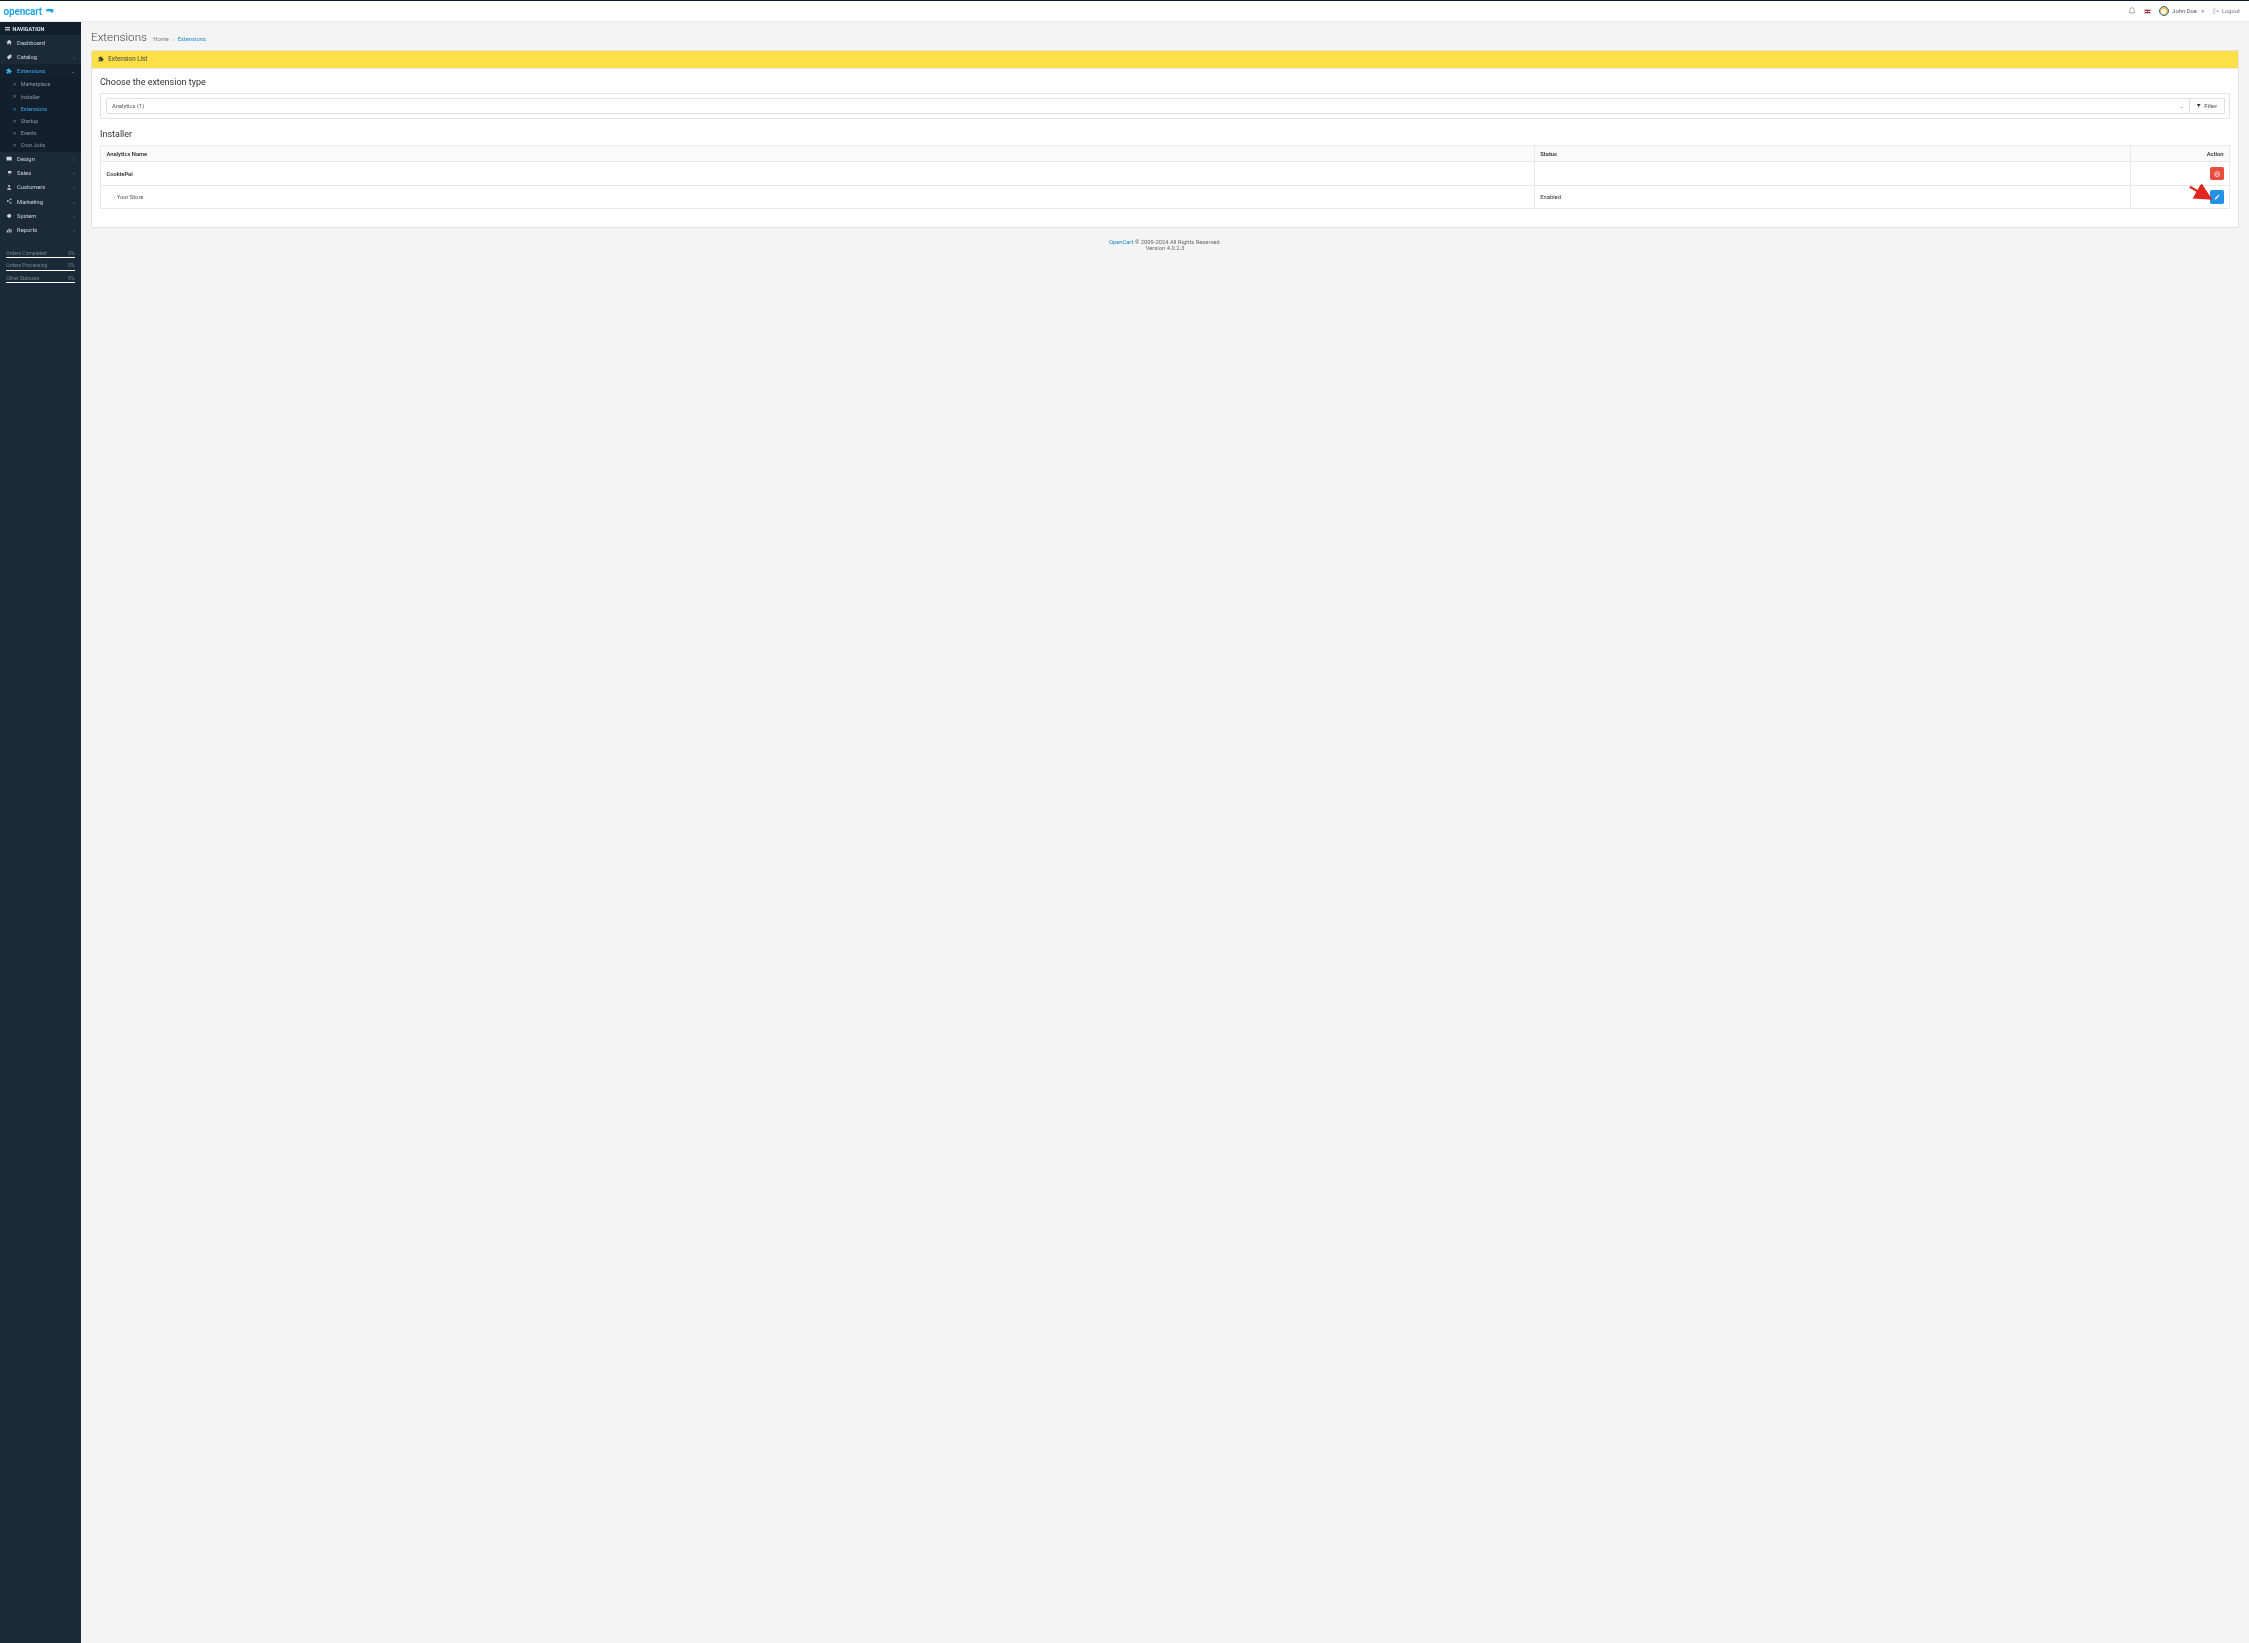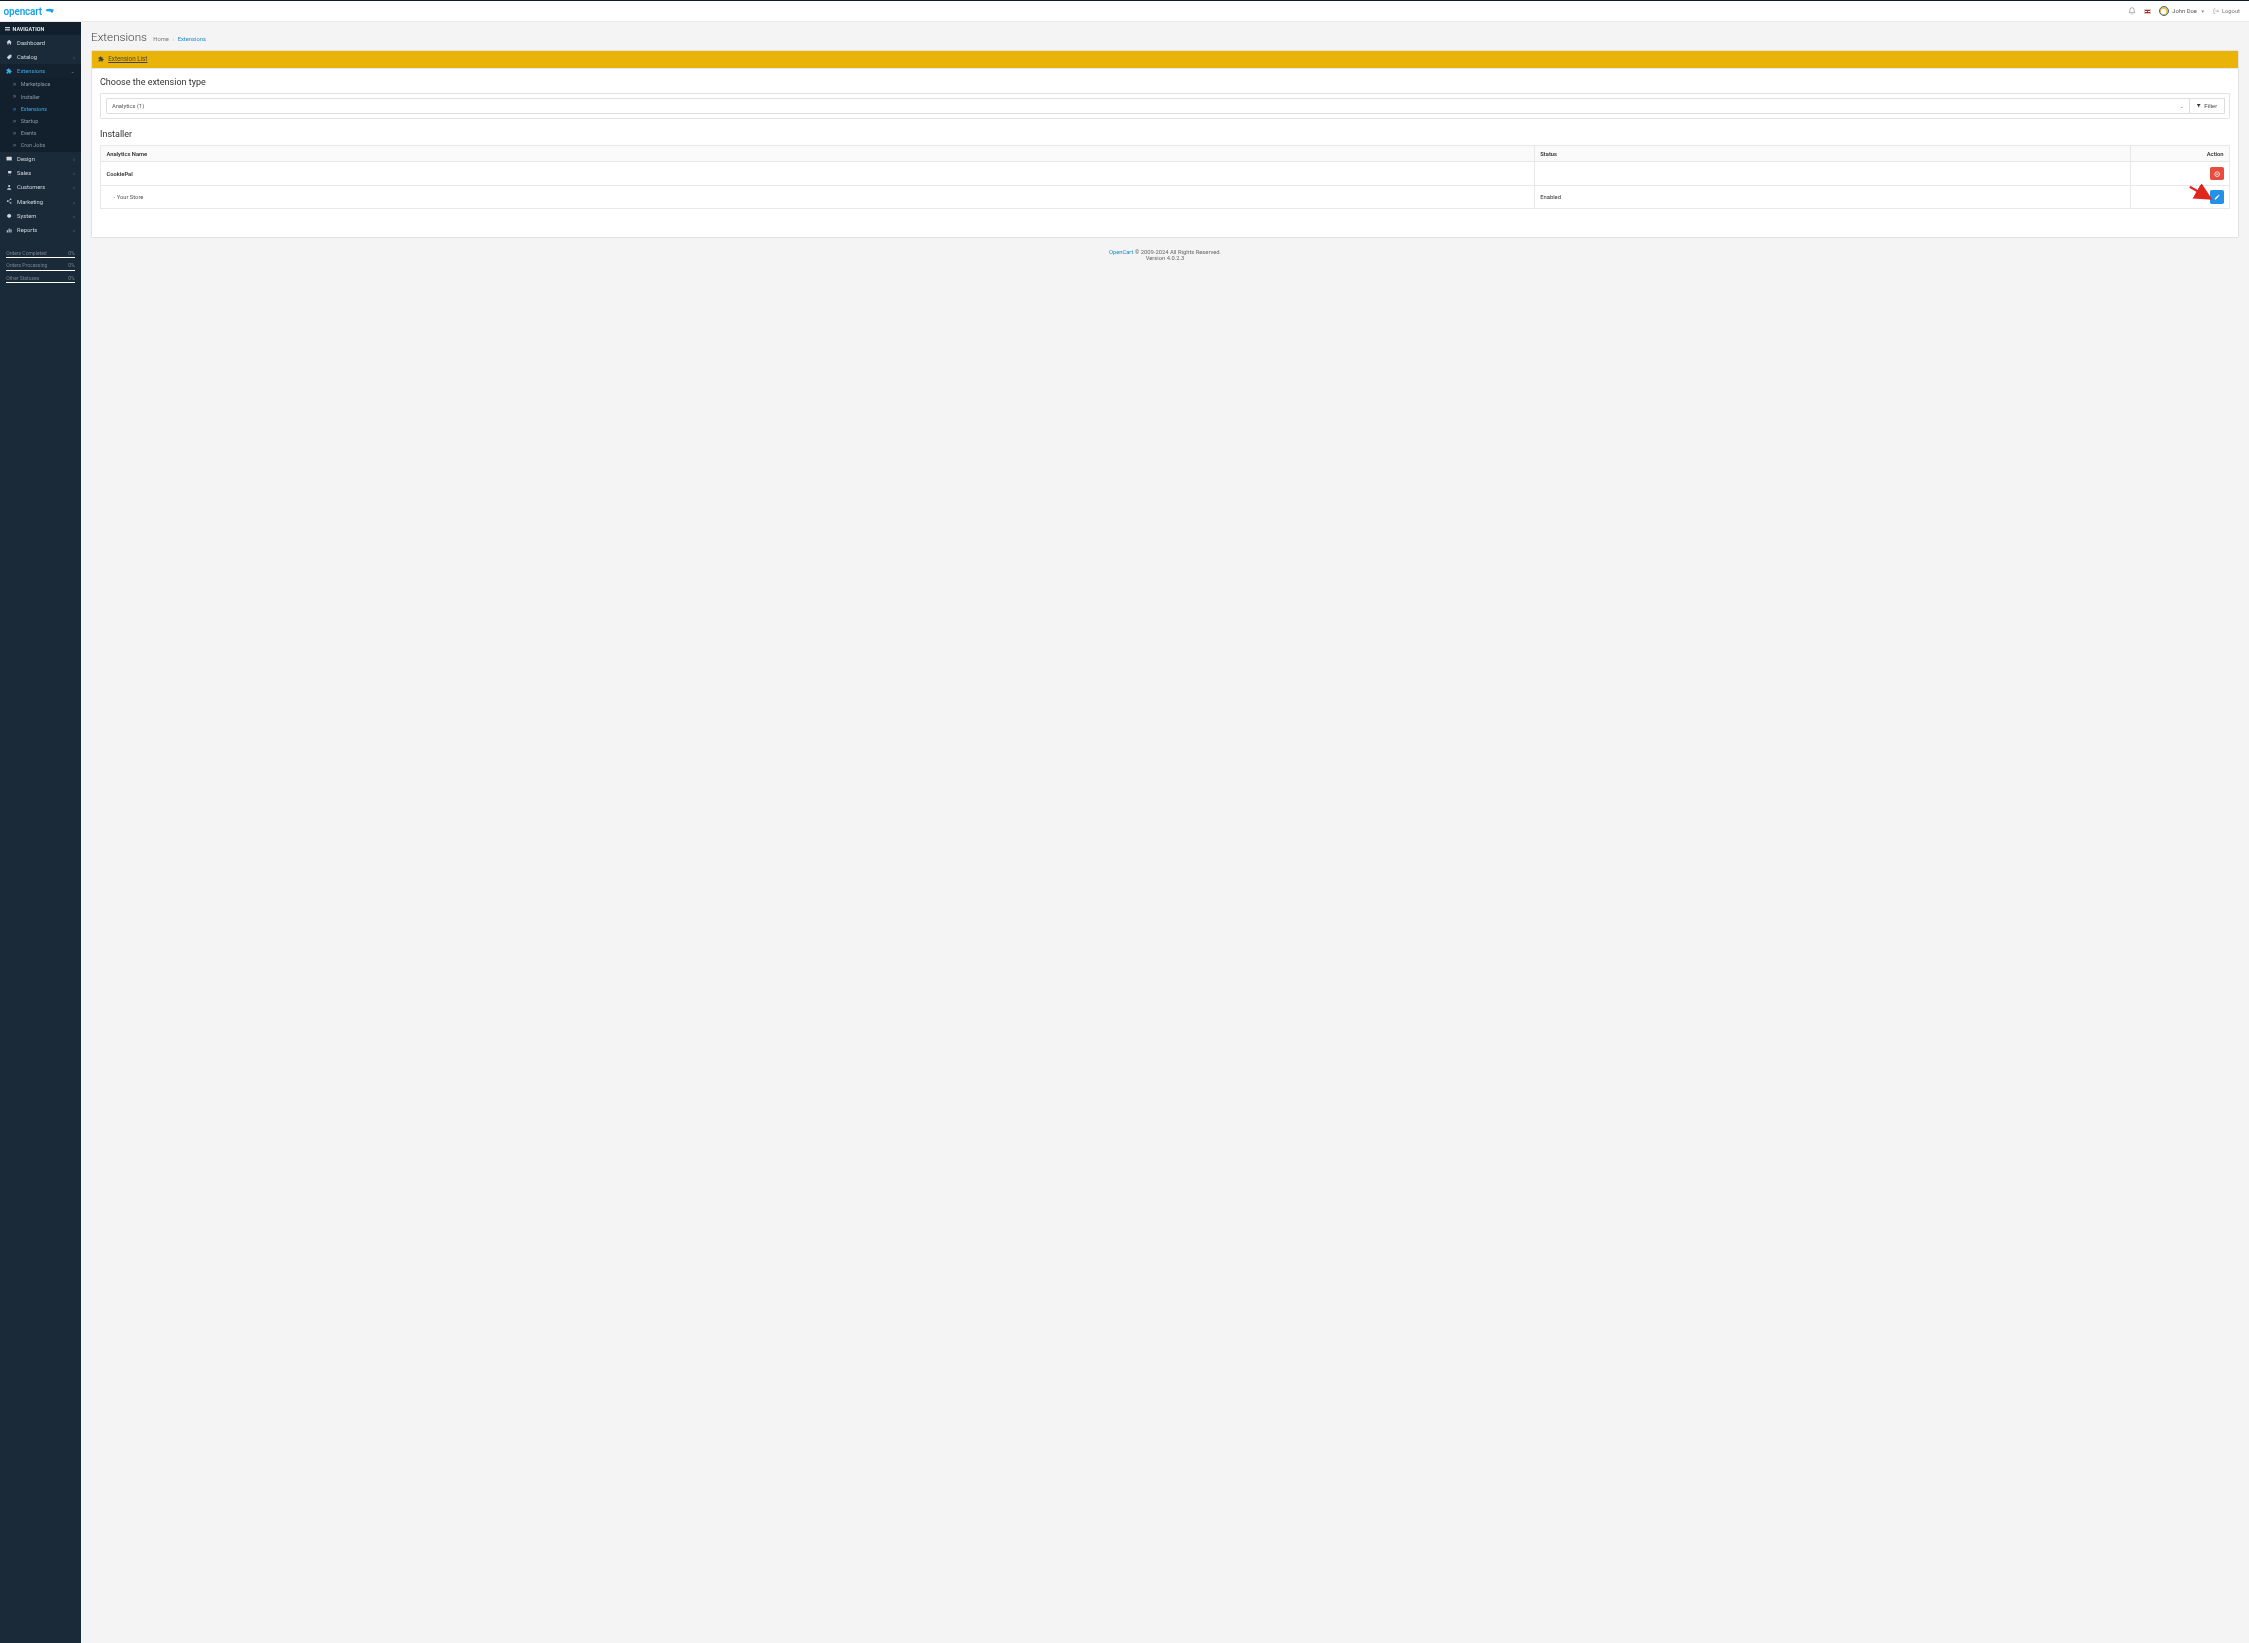--- a/index.html
+++ b/index.html
@@ -92,27 +92,26 @@
 
   .content-wrap { padding: 0 10px 13.5px 10px; }
   .panel {
     background:#fff;
     border:0.4px solid #e2e2e2;
     border-radius:1.3px;
   }
   .panel-head{
     padding:4.5px 6.3px;
     border-bottom:0.4px solid #e8e8e8;
-    background:#eab308;
+    background:#fde047;
     font-size:6.3px;
     display:flex;align-items:center;gap:3.6px;
     color:#444;
-    text-decoration:underline;
-  }
-  .panel-body{ padding: 8px 8px 28px 8px; }
+  }
+  .panel-body{ padding: 8px 8px 18px 8px; }
   .section-heading{ font-size:9px; font-weight:400; color:#333; margin-bottom:6.3px;}
   .type-row{ display:flex; gap:0; border:0.4px solid #e2e2e2; border-radius:1.3px; padding:4.5px; margin-bottom:10px;}
   .type-select{
     flex:1;
     border:0.4px solid #ddd; border-radius:1.3px;
     padding:3.6px 5.4px; font-size:5.8px; color:#555;
     background:#fff;
     display:flex; justify-content:space-between; align-items:center;
   }
   .filter-btn{

